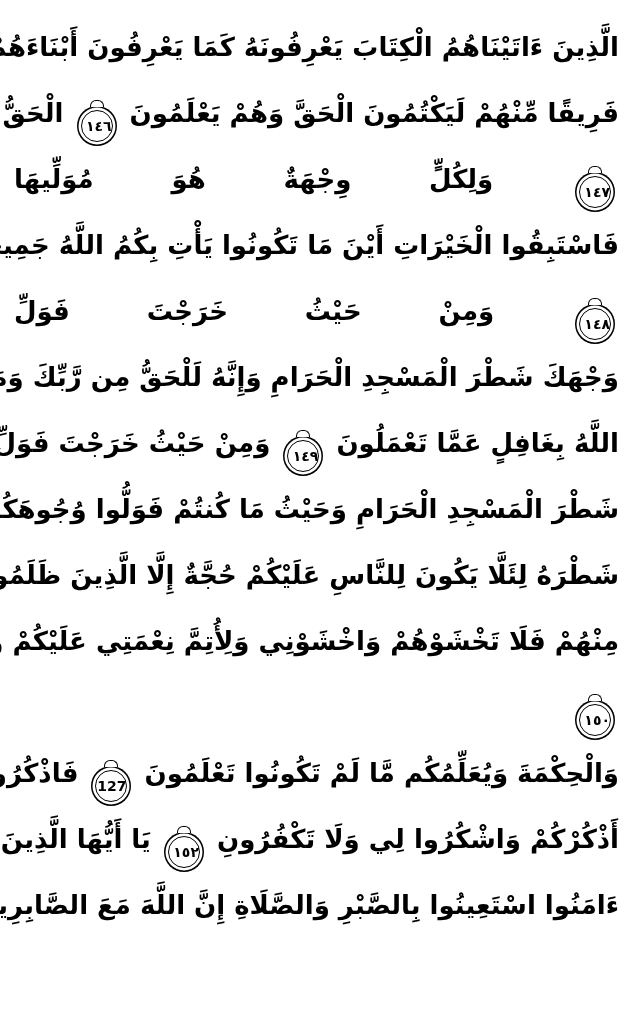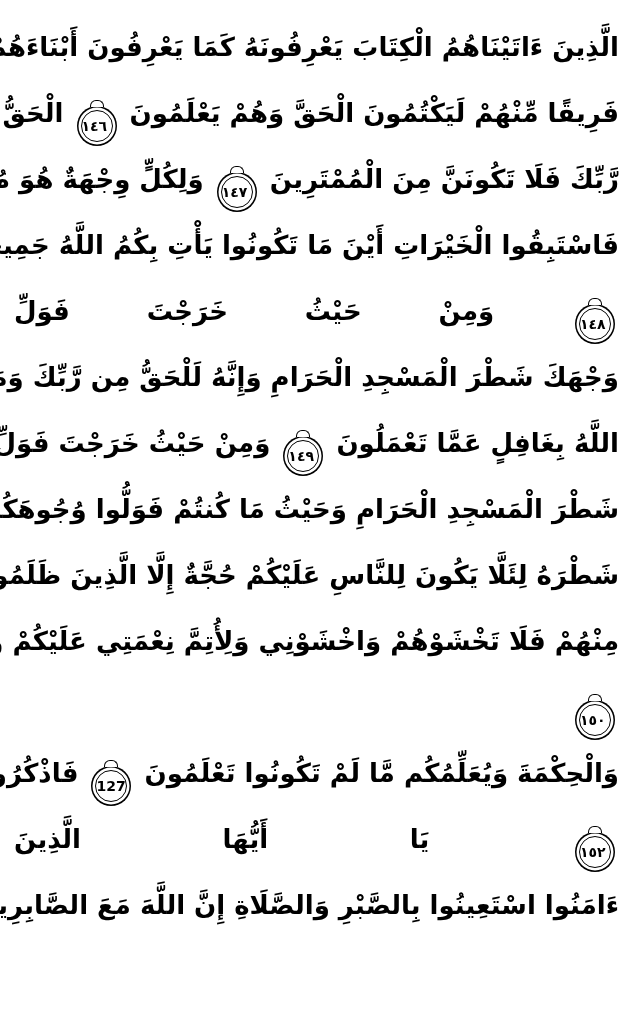--- a/index.html
+++ b/index.html
@@ -32,21 +32,21 @@
     text-align: justify;
     text-align-last: justify;
     -moz-text-align-last: justify;
     white-space: nowrap;
     overflow: visible;
   }
   
   .aya-marker {
     display: inline-flex;
     align-items: center;
-    justify-content: flex-end;
+    justify-content: flex-start;
     width: 30px;
     height: 30px;
     border: 1.6px solid #000000;
     border-radius: 50%;
     box-shadow: 0 0 0 2.5px #ffffff, 0 0 0 4px #000000;
     background: #ffffff;
     vertical-align: -9px;
     margin: 12px 8px;
     position: relative;
   }
@@ -74,38 +74,38 @@
 </style>
 </head>
 <body>
 
 <div class="page">
   <div class="text-block" id="lines">
       <div class="line"><span>الَّذِينَ ءَاتَيْنَاهُمُ الْكِتَابَ يَعْرِفُونَهُ كَمَا يَعْرِفُونَ أَبْنَاءَهُمْ وَإِنَّ</span> </div>
       <div class="line"><span>فَرِيقًا مِّنْهُمْ لَيَكْتُمُونَ الْحَقَّ وَهُمْ يَعْلَمُونَ</span> <span class="aya-marker">
           <span class="aya-num">١٤٦</span>
         </span> <span>الْحَقُّ مِن</span> </div>
-      <div class="line"><span>رَّبِّكَ فَلَا تَكُونَنَّ مِنَ الْمُمْتَرِينَ</span> <span class="aya-marker">
+      <div class="line"> <span class="aya-marker">
           <span class="aya-num">١٤٧</span>
         </span> <span>وَلِكُلٍّ وِجْهَةٌ هُوَ مُوَلِّيهَا</span> </div>
       <div class="line"><span>فَاسْتَبِقُوا الْخَيْرَاتِ أَيْنَ مَا تَكُونُوا يَأْتِ بِكُمُ اللَّهُ جَمِيعًا</span> </div>
       <div class="line"> <span class="aya-marker">
           <span class="aya-num">١٤٨</span>
         </span> <span>وَمِنْ حَيْثُ خَرَجْتَ فَوَلِّ</span> </div>
       <div class="line"><span>وَجْهَكَ شَطْرَ الْمَسْجِدِ الْحَرَامِ وَإِنَّهُ لَلْحَقُّ مِن رَّبِّكَ وَمَا</span> </div>
       <div class="line"><span>اللَّهُ بِغَافِلٍ عَمَّا تَعْمَلُونَ</span> <span class="aya-marker">
           <span class="aya-num">١٤٩</span>
         </span> <span>وَمِنْ حَيْثُ خَرَجْتَ فَوَلِّ وَجْهَكَ</span> </div>
       <div class="line"><span>شَطْرَ الْمَسْجِدِ الْحَرَامِ وَحَيْثُ مَا كُنتُمْ فَوَلُّوا وُجُوهَكُمْ</span> </div>
       <div class="line"><span>شَطْرَهُ لِئَلَّا يَكُونَ لِلنَّاسِ عَلَيْكُمْ حُجَّةٌ إِلَّا الَّذِينَ ظَلَمُوا</span> </div>
       <div class="line"><span>مِنْهُمْ فَلَا تَخْشَوْهُمْ وَاخْشَوْنِي وَلِأُتِمَّ نِعْمَتِي عَلَيْكُمْ وَلَعَلَّكُمْ</span> </div>
       <div class="line"> <span class="aya-marker">
           <span class="aya-num">١٥٠</span>
         </span>  </div>
       <div class="line"><span>وَالْحِكْمَةَ وَيُعَلِّمُكُم مَّا لَمْ تَكُونُوا تَعْلَمُونَ</span> <span class="aya-marker">
           <span class="aya-num">127</span>
         </span> <span>فَاذْكُرُونِي</span> </div>
-      <div class="line"> <span class="aya-marker">
+      <div class="line"><span>أَذْكُرْكُمْ وَاشْكُرُوا لِي وَلَا تَكْفُرُونِ</span> <span class="aya-marker">
           <span class="aya-num">١٥٢</span>
         </span> <span>يَا أَيُّهَا الَّذِينَ</span> </div>
       <div class="line"><span>ءَامَنُوا اسْتَعِينُوا بِالصَّبْرِ وَالصَّلَاةِ إِنَّ اللَّهَ مَعَ الصَّابِرِينَ</span>  </div>
     </div>
 </div>
 
 </body></html>

